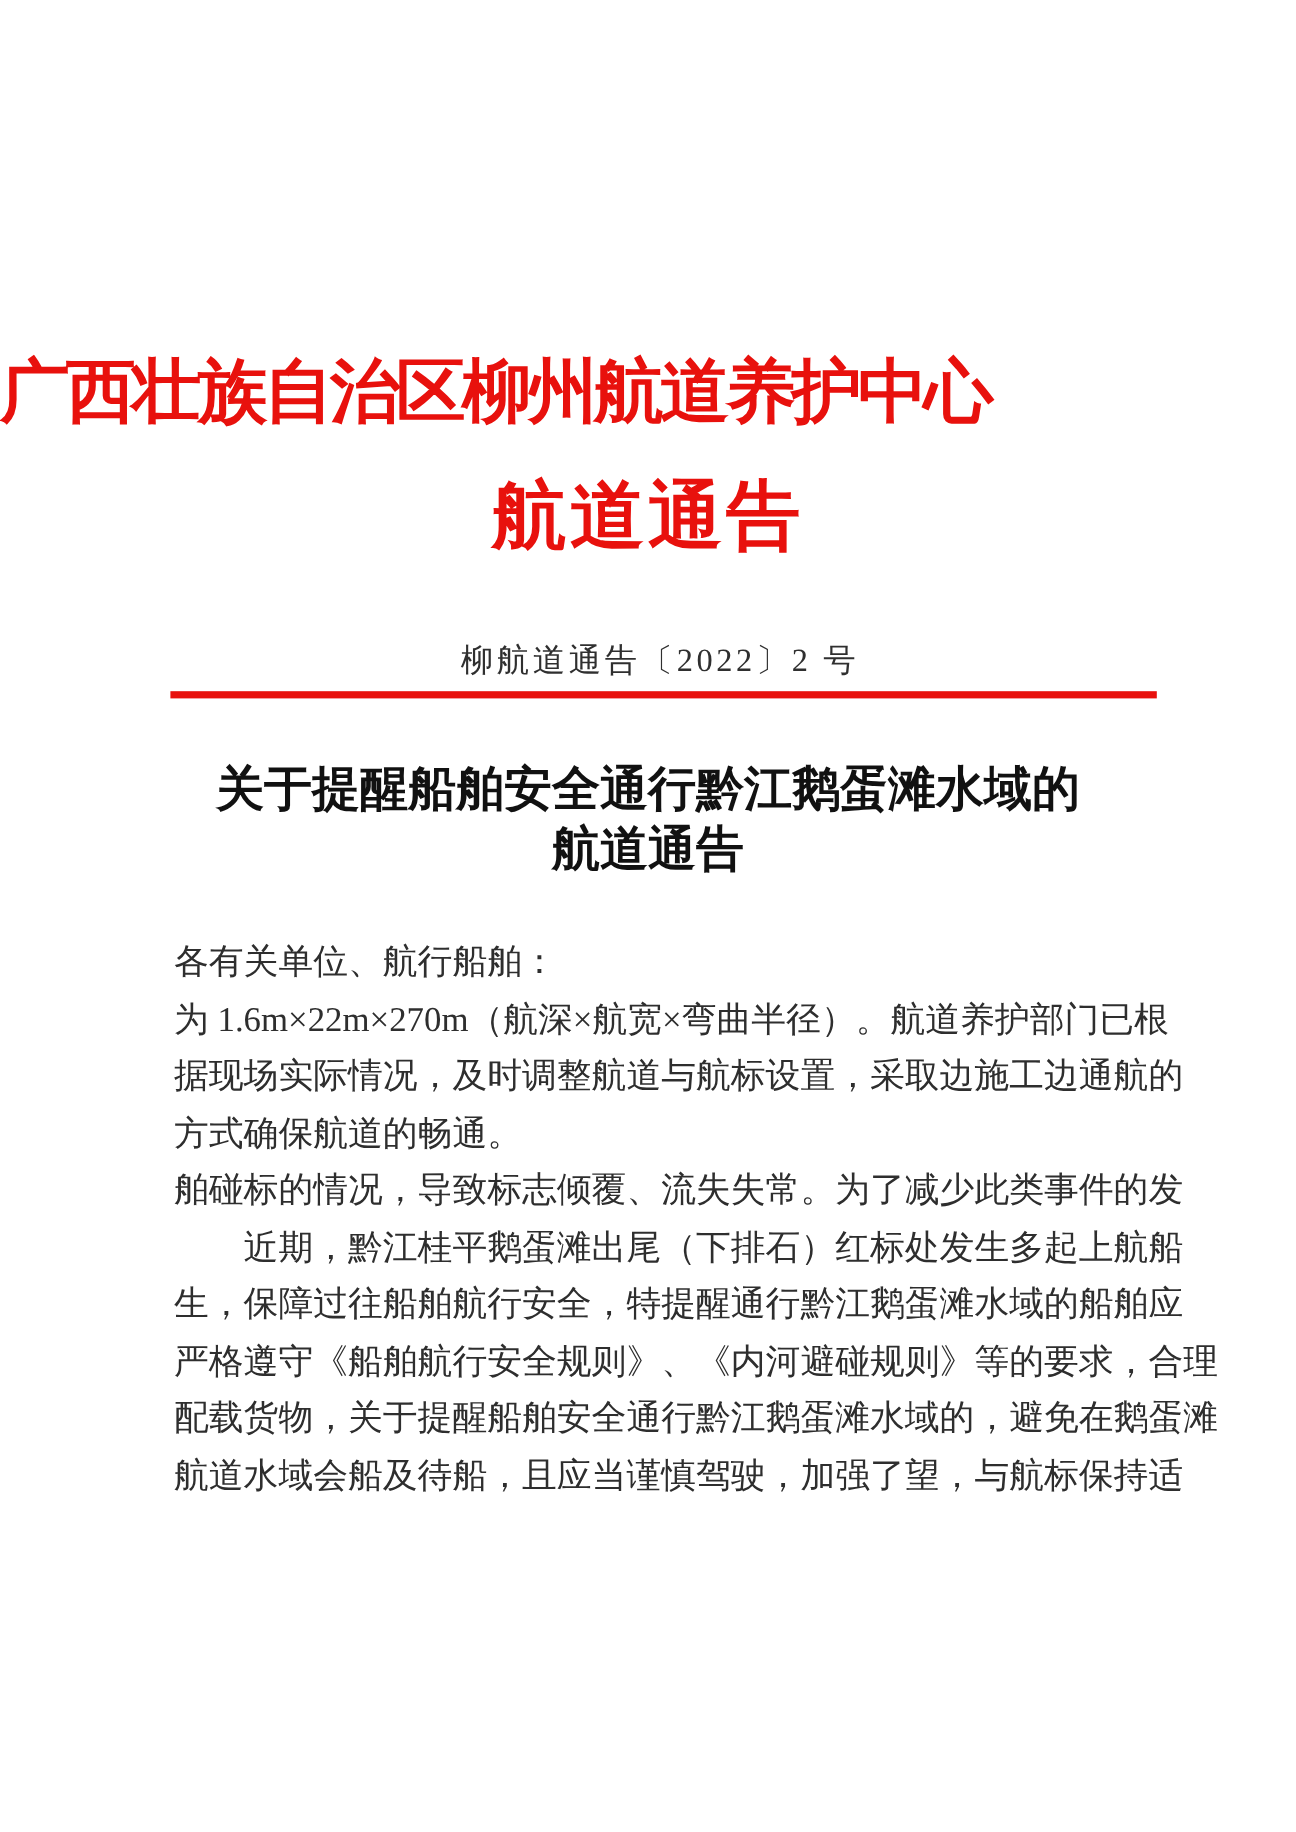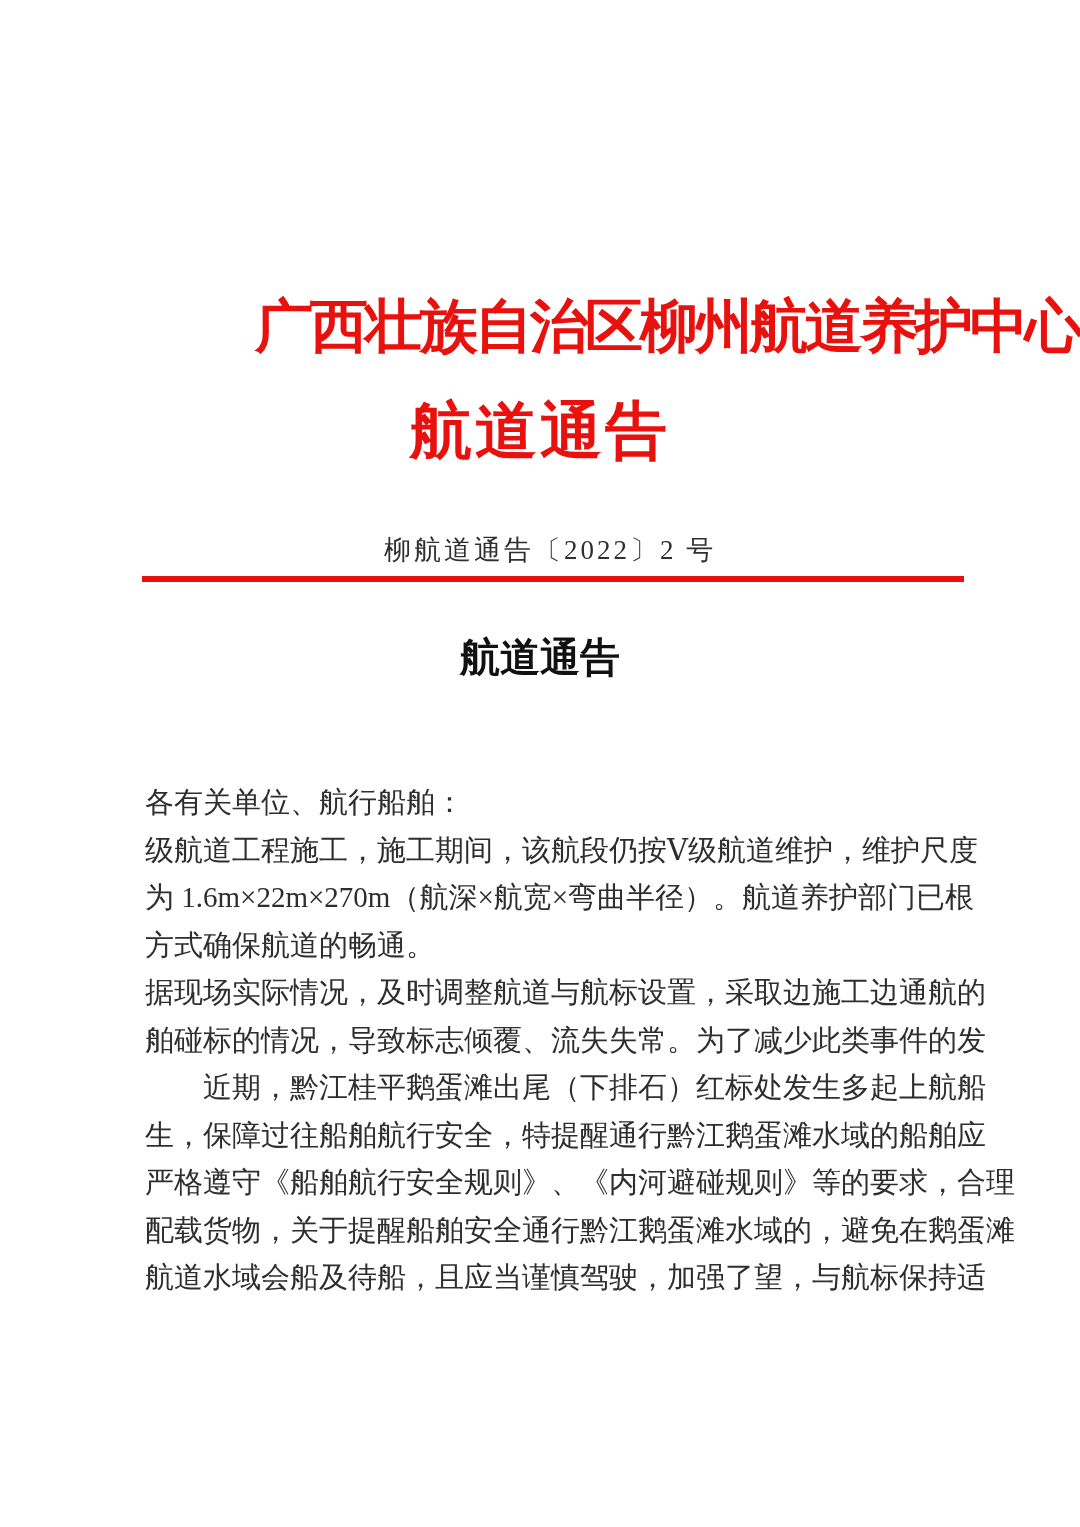--- a/index.html
+++ b/index.html
@@ -13,21 +13,21 @@
     height: 1527px;
     background: #ffffff;
     overflow: hidden;
     font-family: "Liberation Serif", "DejaVu Serif", serif;
   }
   .org-title {
     position: absolute;
     top: 292px;
     left: 0;
     width: 100%;
-    text-align: right;
+    text-align: left;
     font-size: 58px;
     font-weight: bold;
     letter-spacing: -3px;
     color: #e8110d;
     line-height: 1.2;
     white-space: nowrap;
   }
   .doc-type-title {
     position: absolute;
     top: 396px;
@@ -103,31 +103,31 @@
 
   <div class="org-title">广西壮族自治区柳州航道养护中心</div>
 
   <div class="doc-type-title">航道通告</div>
 
   <div class="doc-number">柳航道通告〔2022〕2 号</div>
 
   <div class="red-divider"></div>
 
   <div class="notice-title">
+    <div>关于提醒船舶安全通行黔江鹅蛋滩水域的</div>
     <div>航道通告</div>
   </div>
 
   <div class="body-text">
 
     <div class="line no-stretch">各有关单位、航行船舶：</div>
 
-    <div class="line">级航道工程施工，施工期间，该航段仍按Ⅴ级航道维护，维护尺度</div>
     <div class="line">为 1.6m×22m×270m（航深×航宽×弯曲半径）。航道养护部门已根</div>
+    <div class="line">据现场实际情况，及时调整航道与航标设置，采取边施工边通航的</div>
     <div class="line no-stretch">方式确保航道的畅通。</div>
-    <div class="line">据现场实际情况，及时调整航道与航标设置，采取边施工边通航的</div>
 
     <div class="line">舶碰标的情况，导致标志倾覆、流失失常。为了减少此类事件的发</div>
     <div class="line indent">近期，黔江桂平鹅蛋滩出尾（下排石）红标处发生多起上航船</div>
     <div class="line">生，保障过往船舶航行安全，特提醒通行黔江鹅蛋滩水域的船舶应</div>
     <div class="line">严格遵守《船舶航行安全规则》、《内河避碰规则》等的要求，合理</div>
     <div class="line">配载货物，关于提醒船舶安全通行黔江鹅蛋滩水域的，避免在鹅蛋滩</div>
     <div class="line">航道水域会船及待船，且应当谨慎驾驶，加强了望，与航标保持适</div>
 
   </div>
 

